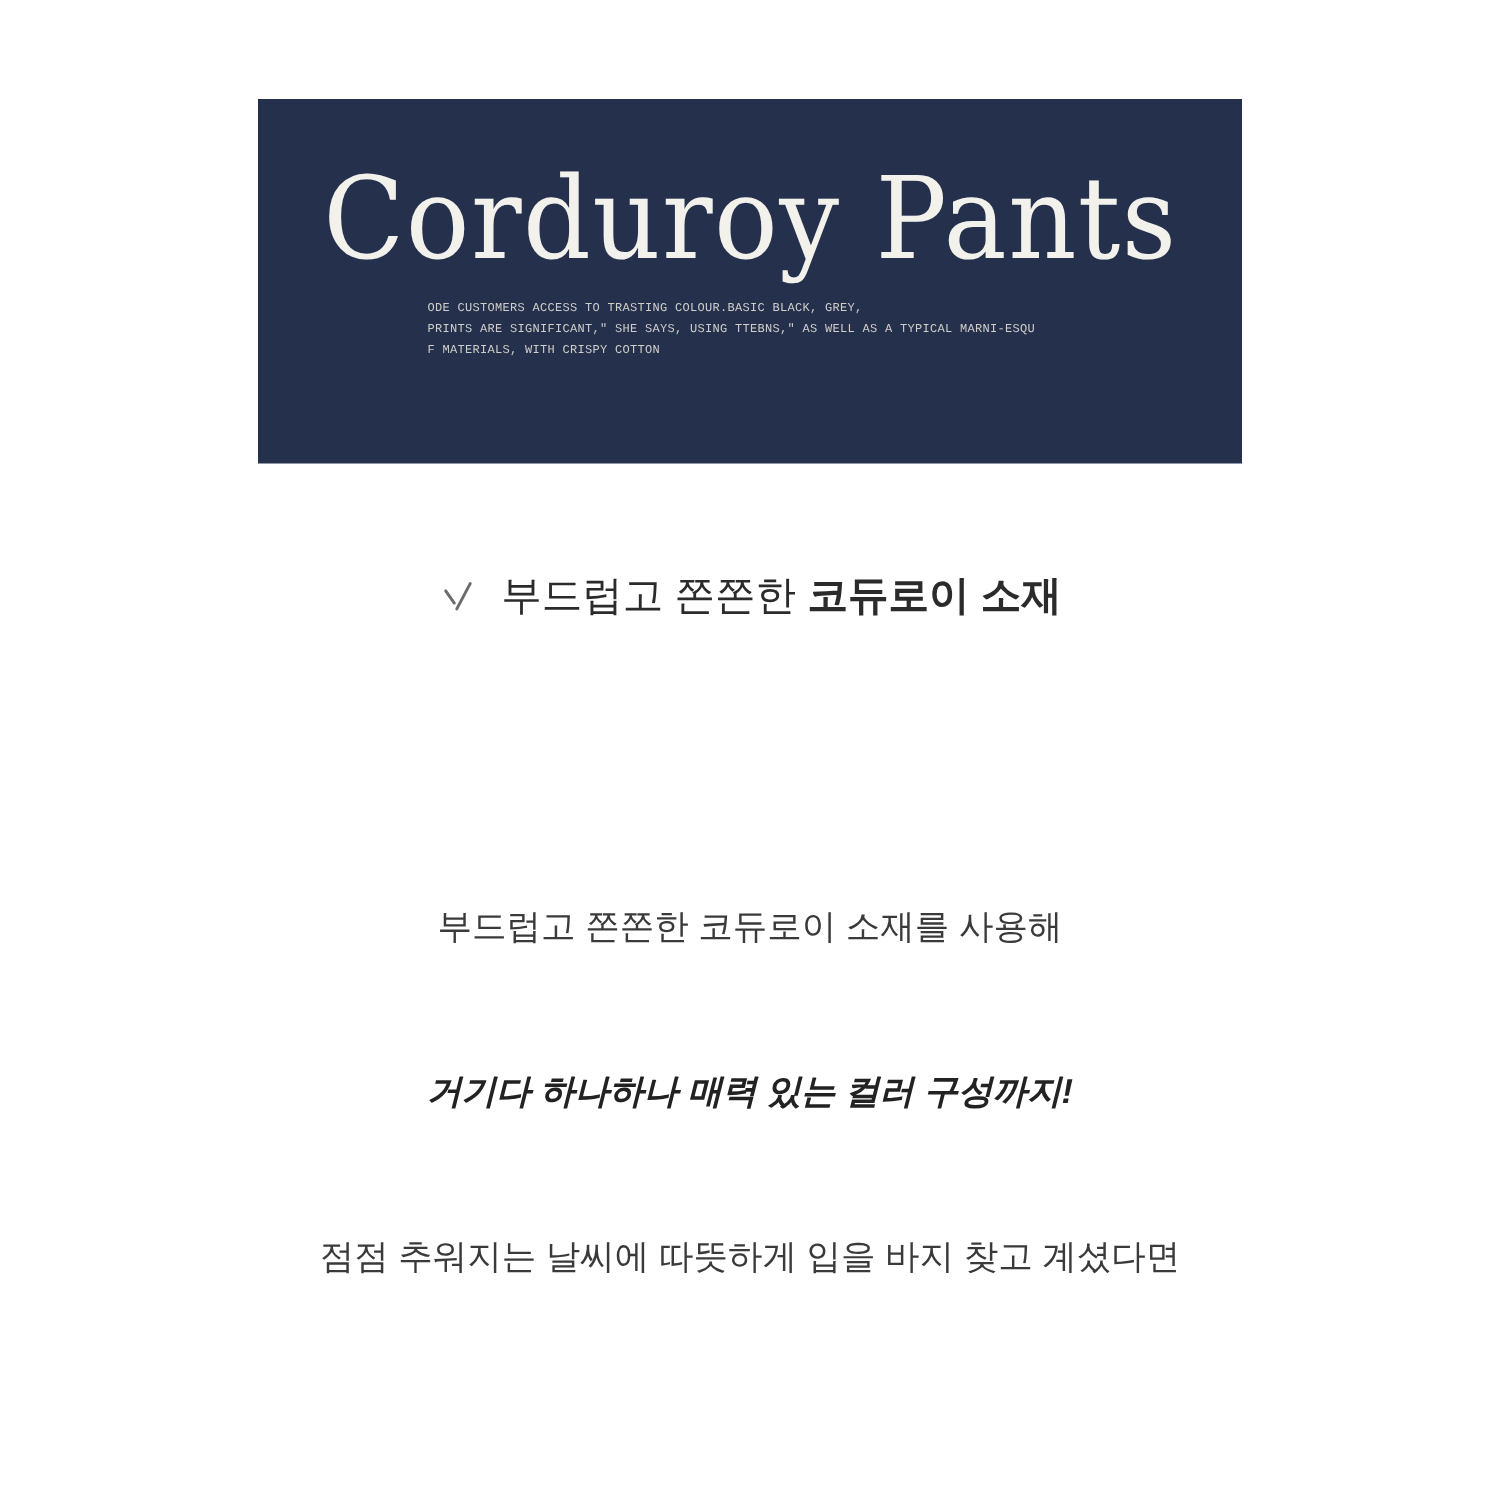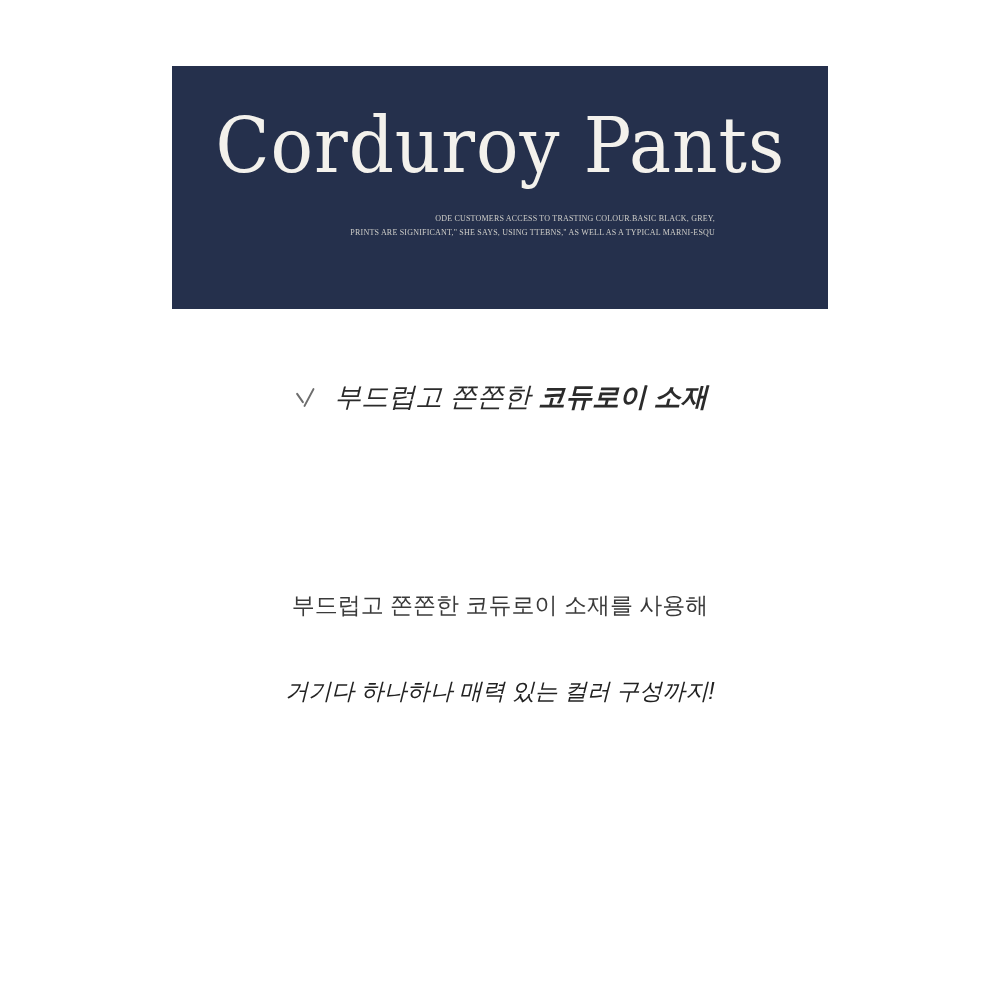--- a/index.html
+++ b/index.html
@@ -49,41 +49,40 @@
     color: #f3f1ec;
     font-size: 76px;
     line-height: 1;
     letter-spacing: 1px;
     font-weight: 400;
     margin-top: 42px;
     white-space: nowrap;
     transform: scaleX(0.93);
   }
   .hero-sub {
-    margin-top: 28px;
+    margin-top: 15px;
     width: 430px;
-    text-align: right;
+    text-align: left;
     color: #cfcec9;
     font-size: 8px;
     line-height: 1.75;
     letter-spacing: 0.2px;
-    font-family: Liberation Serif, serif;
+    font-family: Liberation Mono, monospace;
   }
 
   
   .checklist {
     position: absolute;
     left: 0;
     right: 0;
     top: 380px;
     display: flex;
     flex-direction: column;
     align-items: center;
     gap: 18px;
-    font-style: italic;
   }
   .check-row {
     display: flex;
     align-items: center;
     gap: 16px;
     font-size: 27px;
     line-height: 1.3;
     color: #2b2b2b;
   }
   .check-icon {
@@ -120,29 +119,29 @@
   
   .copy {
     position: absolute;
     left: 0;
     right: 0;
     top: 585px;
     text-align: center;
     color: #3a3a3a;
   }
   .copy p {
-    margin: 0;
+    margin: 12px;
     font-size: 23px;
     line-height: 40px;
     font-weight: 400;
   }
   .copy .spacer-sm { height: 46px; }
   .copy .spacer-md { height: 46px; }
   .copy .emph {
-    font-weight: 400;
+    font-weight: 700;
     color: #222222;
     font-size: 23px;
     line-height: 40px;
     font-style: italic;
   }
   .copy .heart {
     font-style: normal;
     font-weight: 400;
   }
 </style>
@@ -150,20 +149,21 @@
 <body>
 
 <div class="page">
 
   <div class="hero">
     <div class="hero-inner">
       <div class="hero-title">Corduroy Pants</div>
       <div class="hero-sub">
         <div>ODE CUSTOMERS ACCESS TO TRASTING COLOUR.BASIC BLACK, GREY,</div>
         <div>PRINTS ARE SIGNIFICANT," SHE SAYS, USING TTEBNS," AS WELL AS A TYPICAL MARNI-ESQU</div>
+        <div>F MATERIALS, WITH CRISPY COTTON</div>
       </div>
     </div>
   </div>
 
   <div class="checklist">
 
     <div class="check-row">
       <span class="check-icon"></span>
       <span class="check-text">
         <span class="light">부드럽고 쫀쫀한 </span><span class="bold">코듀로이 소재</span>
@@ -175,15 +175,16 @@
 
   <div class="copy">
     <p>부드럽고 쫀쫀한 코듀로이 소재를 사용해</p>
 
     <div class="spacer-sm"></div>
 
     <p class="emph">거기다 하나하나 매력 있는 컬러 구성까지!</p>
 
     <div class="spacer-md"></div>
 
+    <p>점점 추워지는 날씨에 따뜻하게 입을 바지 찾고 계셨다면</p>
   </div>
 
 </div>
 
 </body></html>

